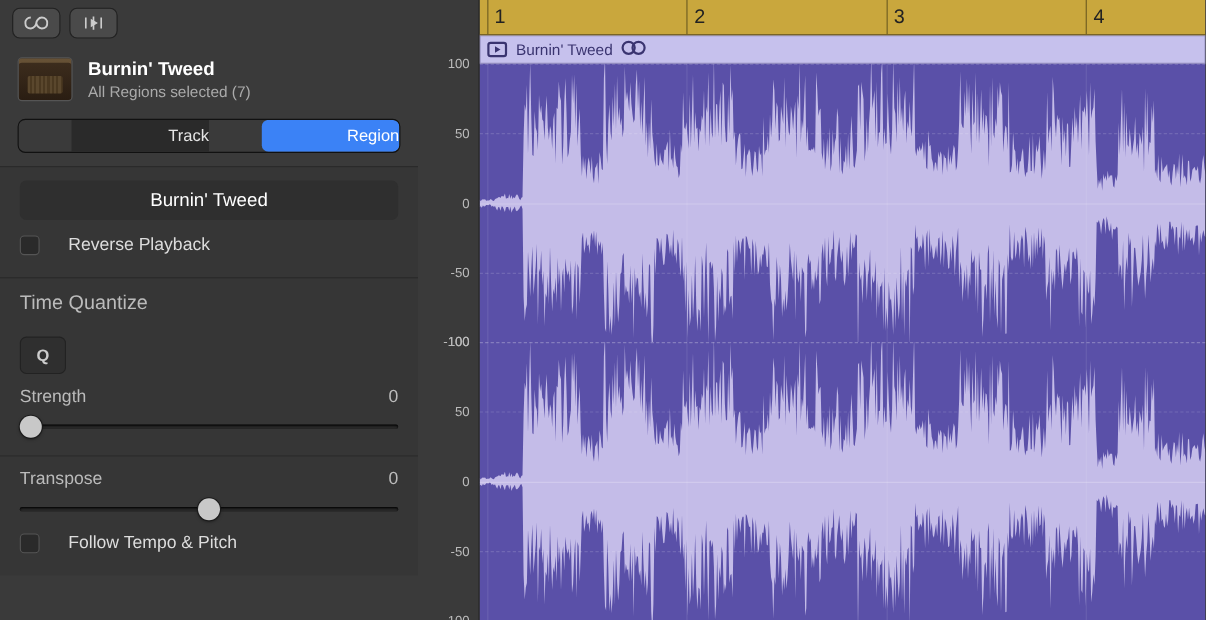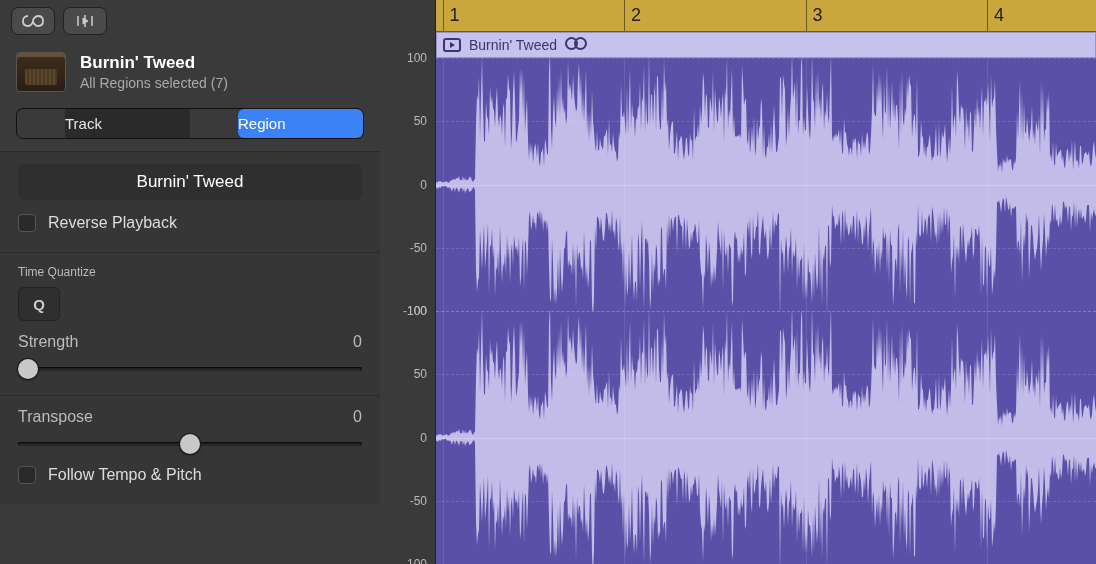--- a/index.html
+++ b/index.html
@@ -12,29 +12,29 @@
     .tool-btn { width: 42px; height: 26px; background: #4a4a4a; border-radius: 6px; outline: 1px solid #222; display: flex; align-items: center; justify-content: center; cursor: pointer; }
     .tool-btn svg { fill: #ccc; stroke: #ccc; }
 
     .header-row { display: flex; align-items: center; gap: 14px; padding: 10px 16px 8px 16px; }
     .amp-thumb { width: 50px; height: 40px; background: linear-gradient(#3e2e1e, #2a1d12); border: 1px solid #555; border-radius: 4px; position: relative; overflow: hidden; box-shadow: inset 0 4px 0 rgba(180,150,100,.35); }
     .amp-thumb::after { content: ""; position: absolute; left: 8px; right: 8px; top: 16px; bottom: 6px; background: repeating-linear-gradient(90deg,#5a472d 0 2px,#4a3820 2px 4px); border-radius: 2px; }
     .title { font-size: 17px; font-weight: 600; color: #fff; }
     .subtitle { font-size: 14px; color: #aaa; margin-top: 2px; }
 
     .seg { display: flex; margin: 8px 16px 12px 16px; border-radius: 7px; overflow: hidden; border: 1px solid #111; }
-    .seg-btn { flex: 1; text-align: left; padding: 6px 0; font-size: 15px; background: #2a2a2a; color: #e5e5e5; cursor: pointer; margin-left: 48px; }
+    .seg-btn { flex: 1; text-align: right; padding: 6px 0; font-size: 15px; background: #2a2a2a; color: #e5e5e5; cursor: pointer; margin-left: 48px; }
     .seg-btn.active { background: #3b82f6; color: #fff; border-radius: 6px; }
 
     .section { background: #363636; border-top: 1px solid #2a2a2a; padding: 12px 18px 14px 18px; }
     .name-field { background: #2f2f2f; border-radius: 6px; text-align: center; padding: 8px; font-size: 17px; color: #fff; margin-bottom: 14px; }
-    .check-row { display: flex; align-items: center; gap: 12px; font-size: 16px; color: #ddd; margin-bottom: 6px; }
+    .check-row { display: flex; align-items: center; gap: 26px; font-size: 16px; color: #ddd; margin-bottom: 6px; }
     .checkbox { width: 18px; height: 18px; border: 1px solid #555; border-radius: 4px; background: #2a2a2a; }
 
-    .label { font-size: 12px; color: #bbb; margin-bottom: 8px; }
+    .label { font-size: 18px; color: #bbb; margin-bottom: 20px; }
     .q-row { display: flex; gap: 10px; }
     .select { flex: 1; background: #2f2f2f; border-radius: 6px; display: flex; align-items: center; justify-content: center; position: relative; height: 34px; font-size: 15px; border: 1px solid #222; }
     .select .chev { position: absolute; right: 12px; display: flex; flex-direction: column; gap: 1px; }
     .select .chev span { display:block; width:0;height:0;border-left:4px solid transparent;border-right:4px solid transparent; }
     .select .chev span:first-child{border-bottom:4px solid #aaa;} .select .chev span:last-child{border-top:4px solid #aaa;}
     .q-btn { width: 42px; height: 34px; background: #2f2f2f; border-radius: 6px; display: flex; align-items: center; justify-content: center; font-size: 15px; font-weight: 600; border: 1px solid #222; }
 
     .param { margin-top: 12px; }
     .param-head { display: flex; justify-content: space-between; font-size: 16px; color: #bbb; margin-bottom: 6px; }
     .slider { position: relative; height: 24px; }

